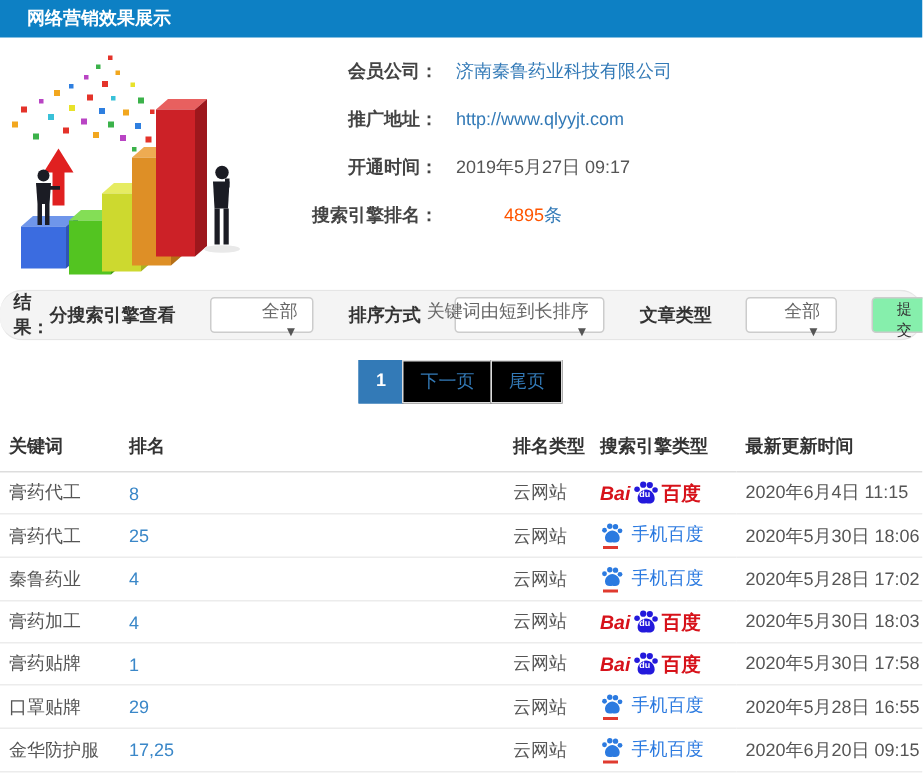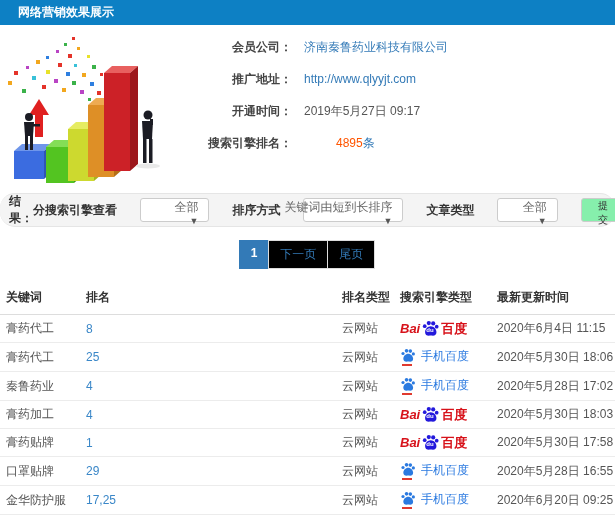--- a/index.html
+++ b/index.html
@@ -370,21 +370,21 @@
                   <circle cx="9.8" cy="4" r="2.7"></circle>
         <circle cx="15.5" cy="4.4" r="2.7"></circle>
                   <circle cx="20" cy="8.6" r="2.4"></circle>
         <path d="M12.3 8.2c-4 0-7.3 3.9-7.3 7.5 0 3 2 4.6 4.8 4.6 1.1 0 1.8-.3 2.6-.3.8 0 1.6.3 2.7.3 2.7 0 4.6-1.7 4.6-4.6 0-3.7-3.4-7.5-7.4-7.5z"></path>
       </svg>
       <span class="mb-underline"></span>
     </span>
     <span class="mb-text">手机百度</span>
   </span>
 </span></td>
-    <td>2020年6月20日 09:25</td>
+    <td>2020年6月20日 09:15</td>
   </tr>
 
   <tr>
     <td>福建防护服</td>
     <td class="rank"></td>
     <td>云网站</td>
     <td></td>
     <td>2020年6月4日 11:10</td>
   </tr>
 

